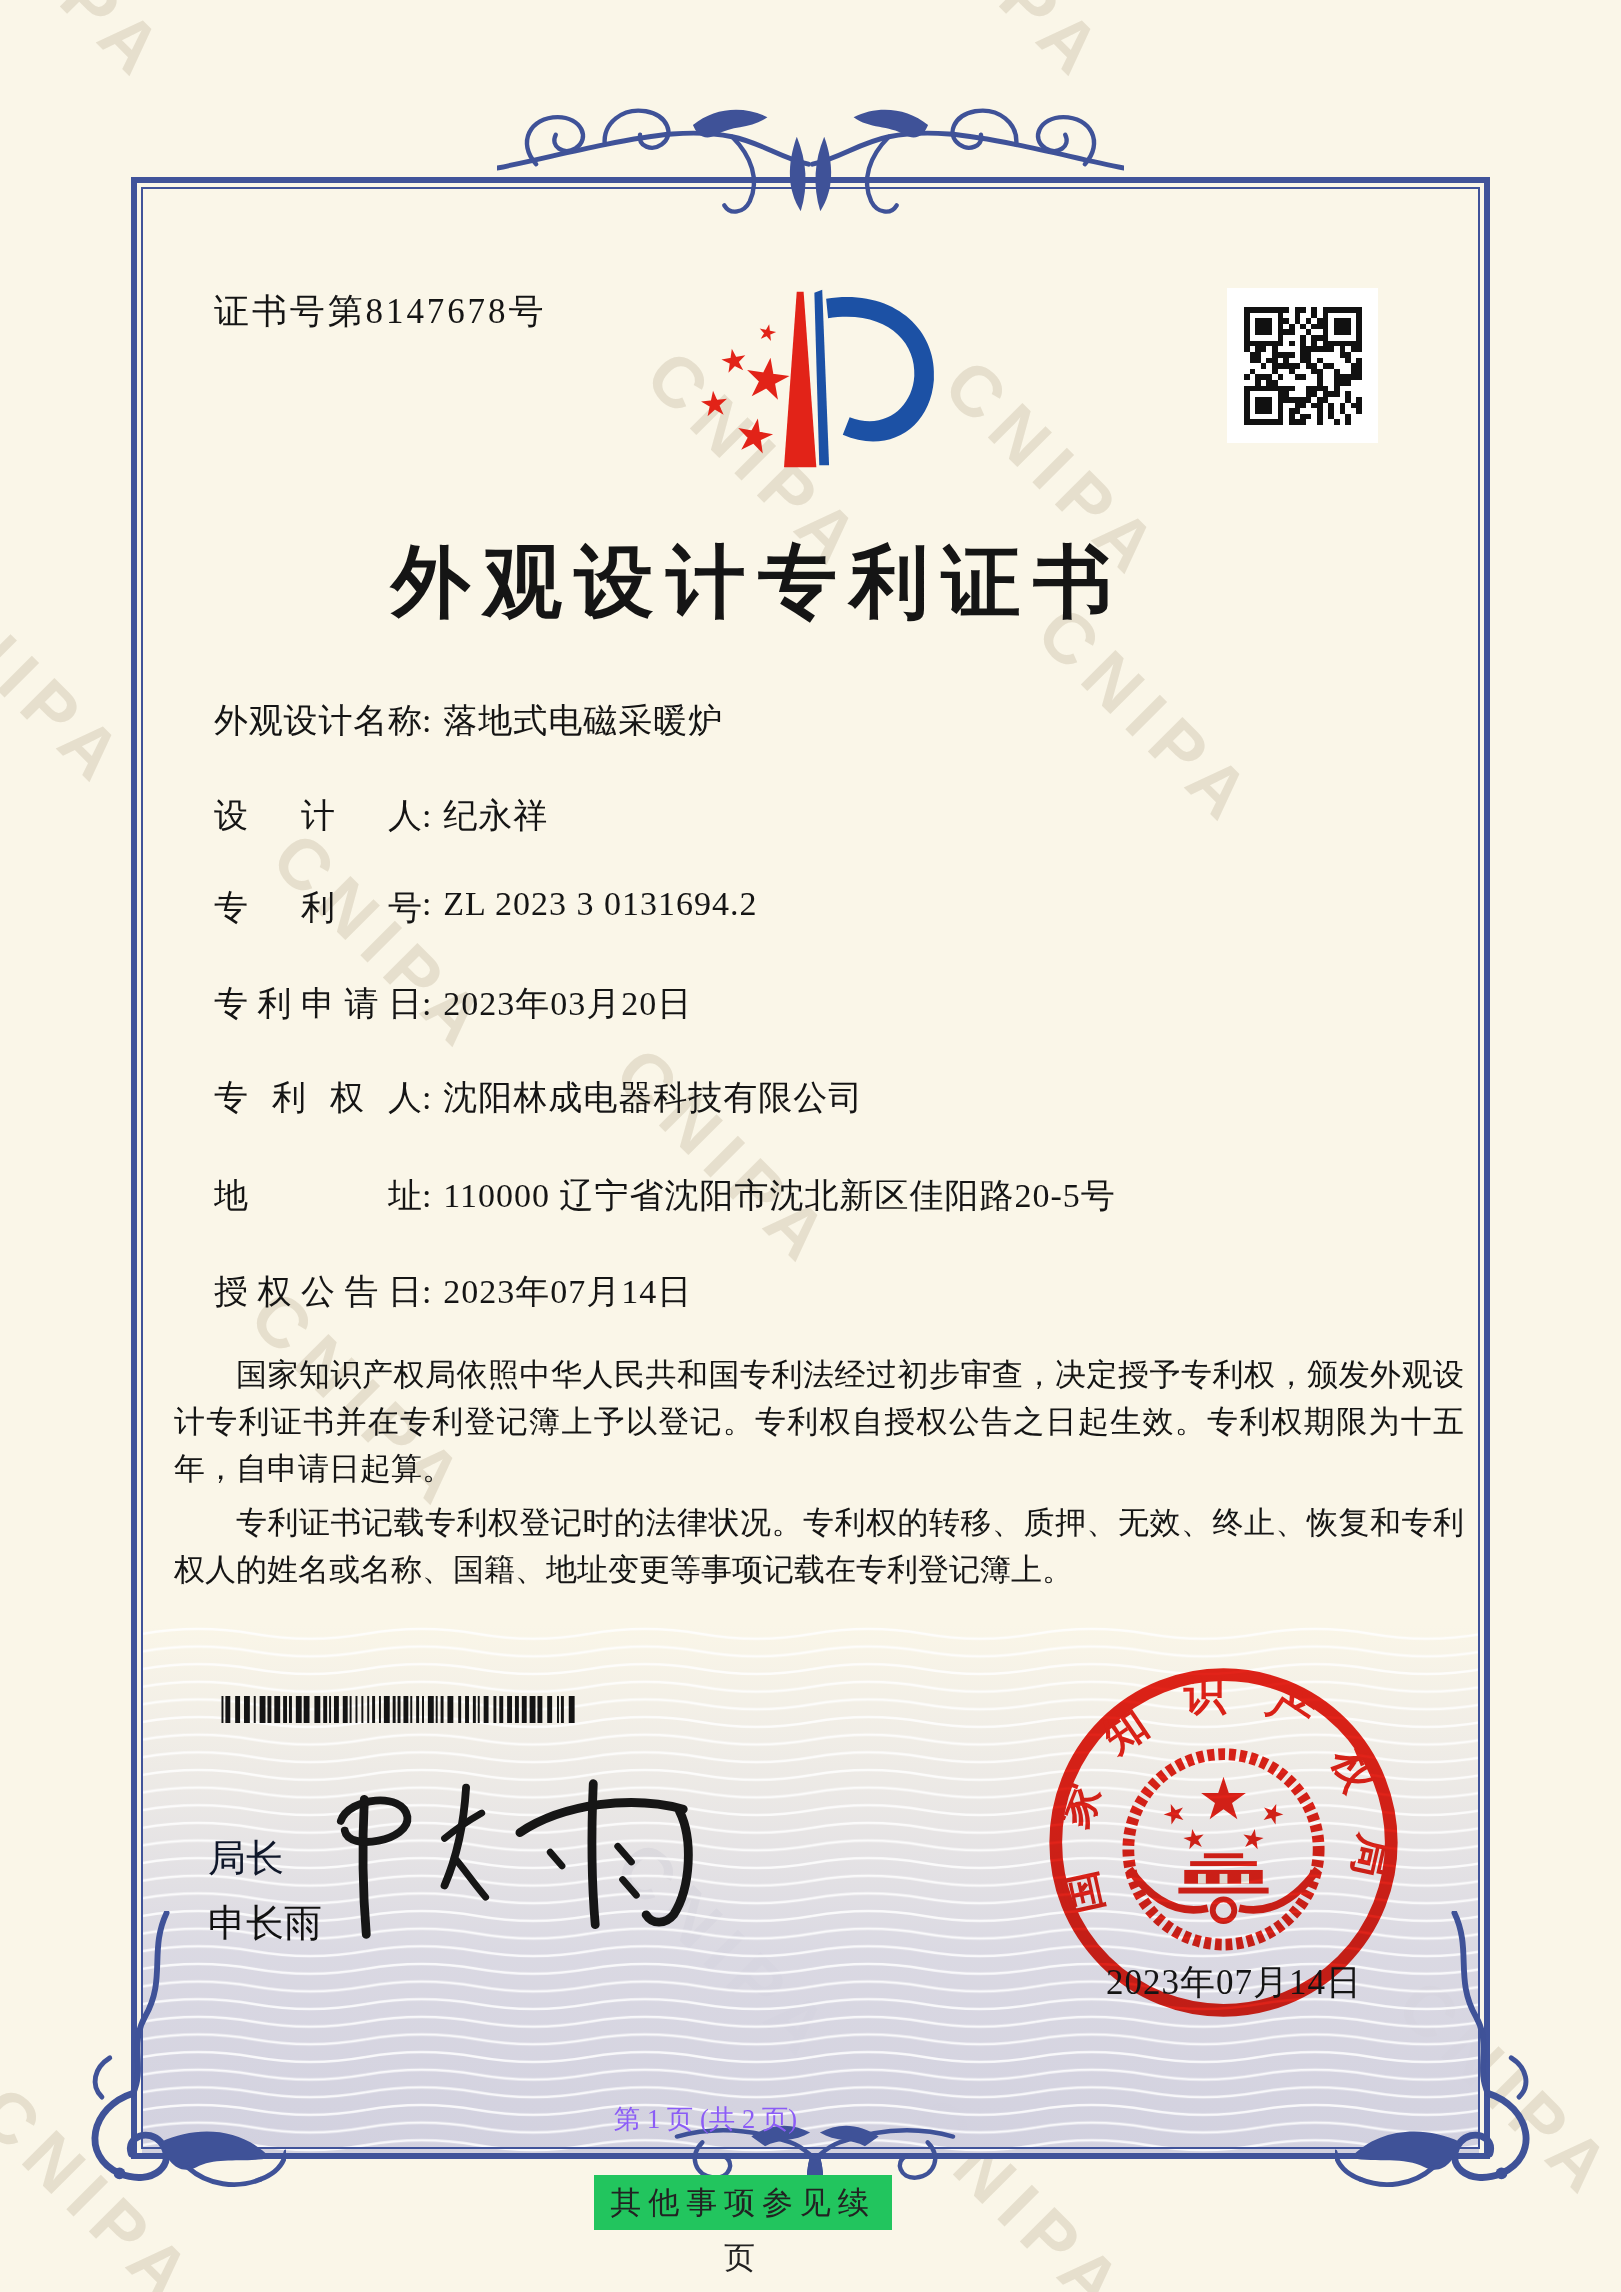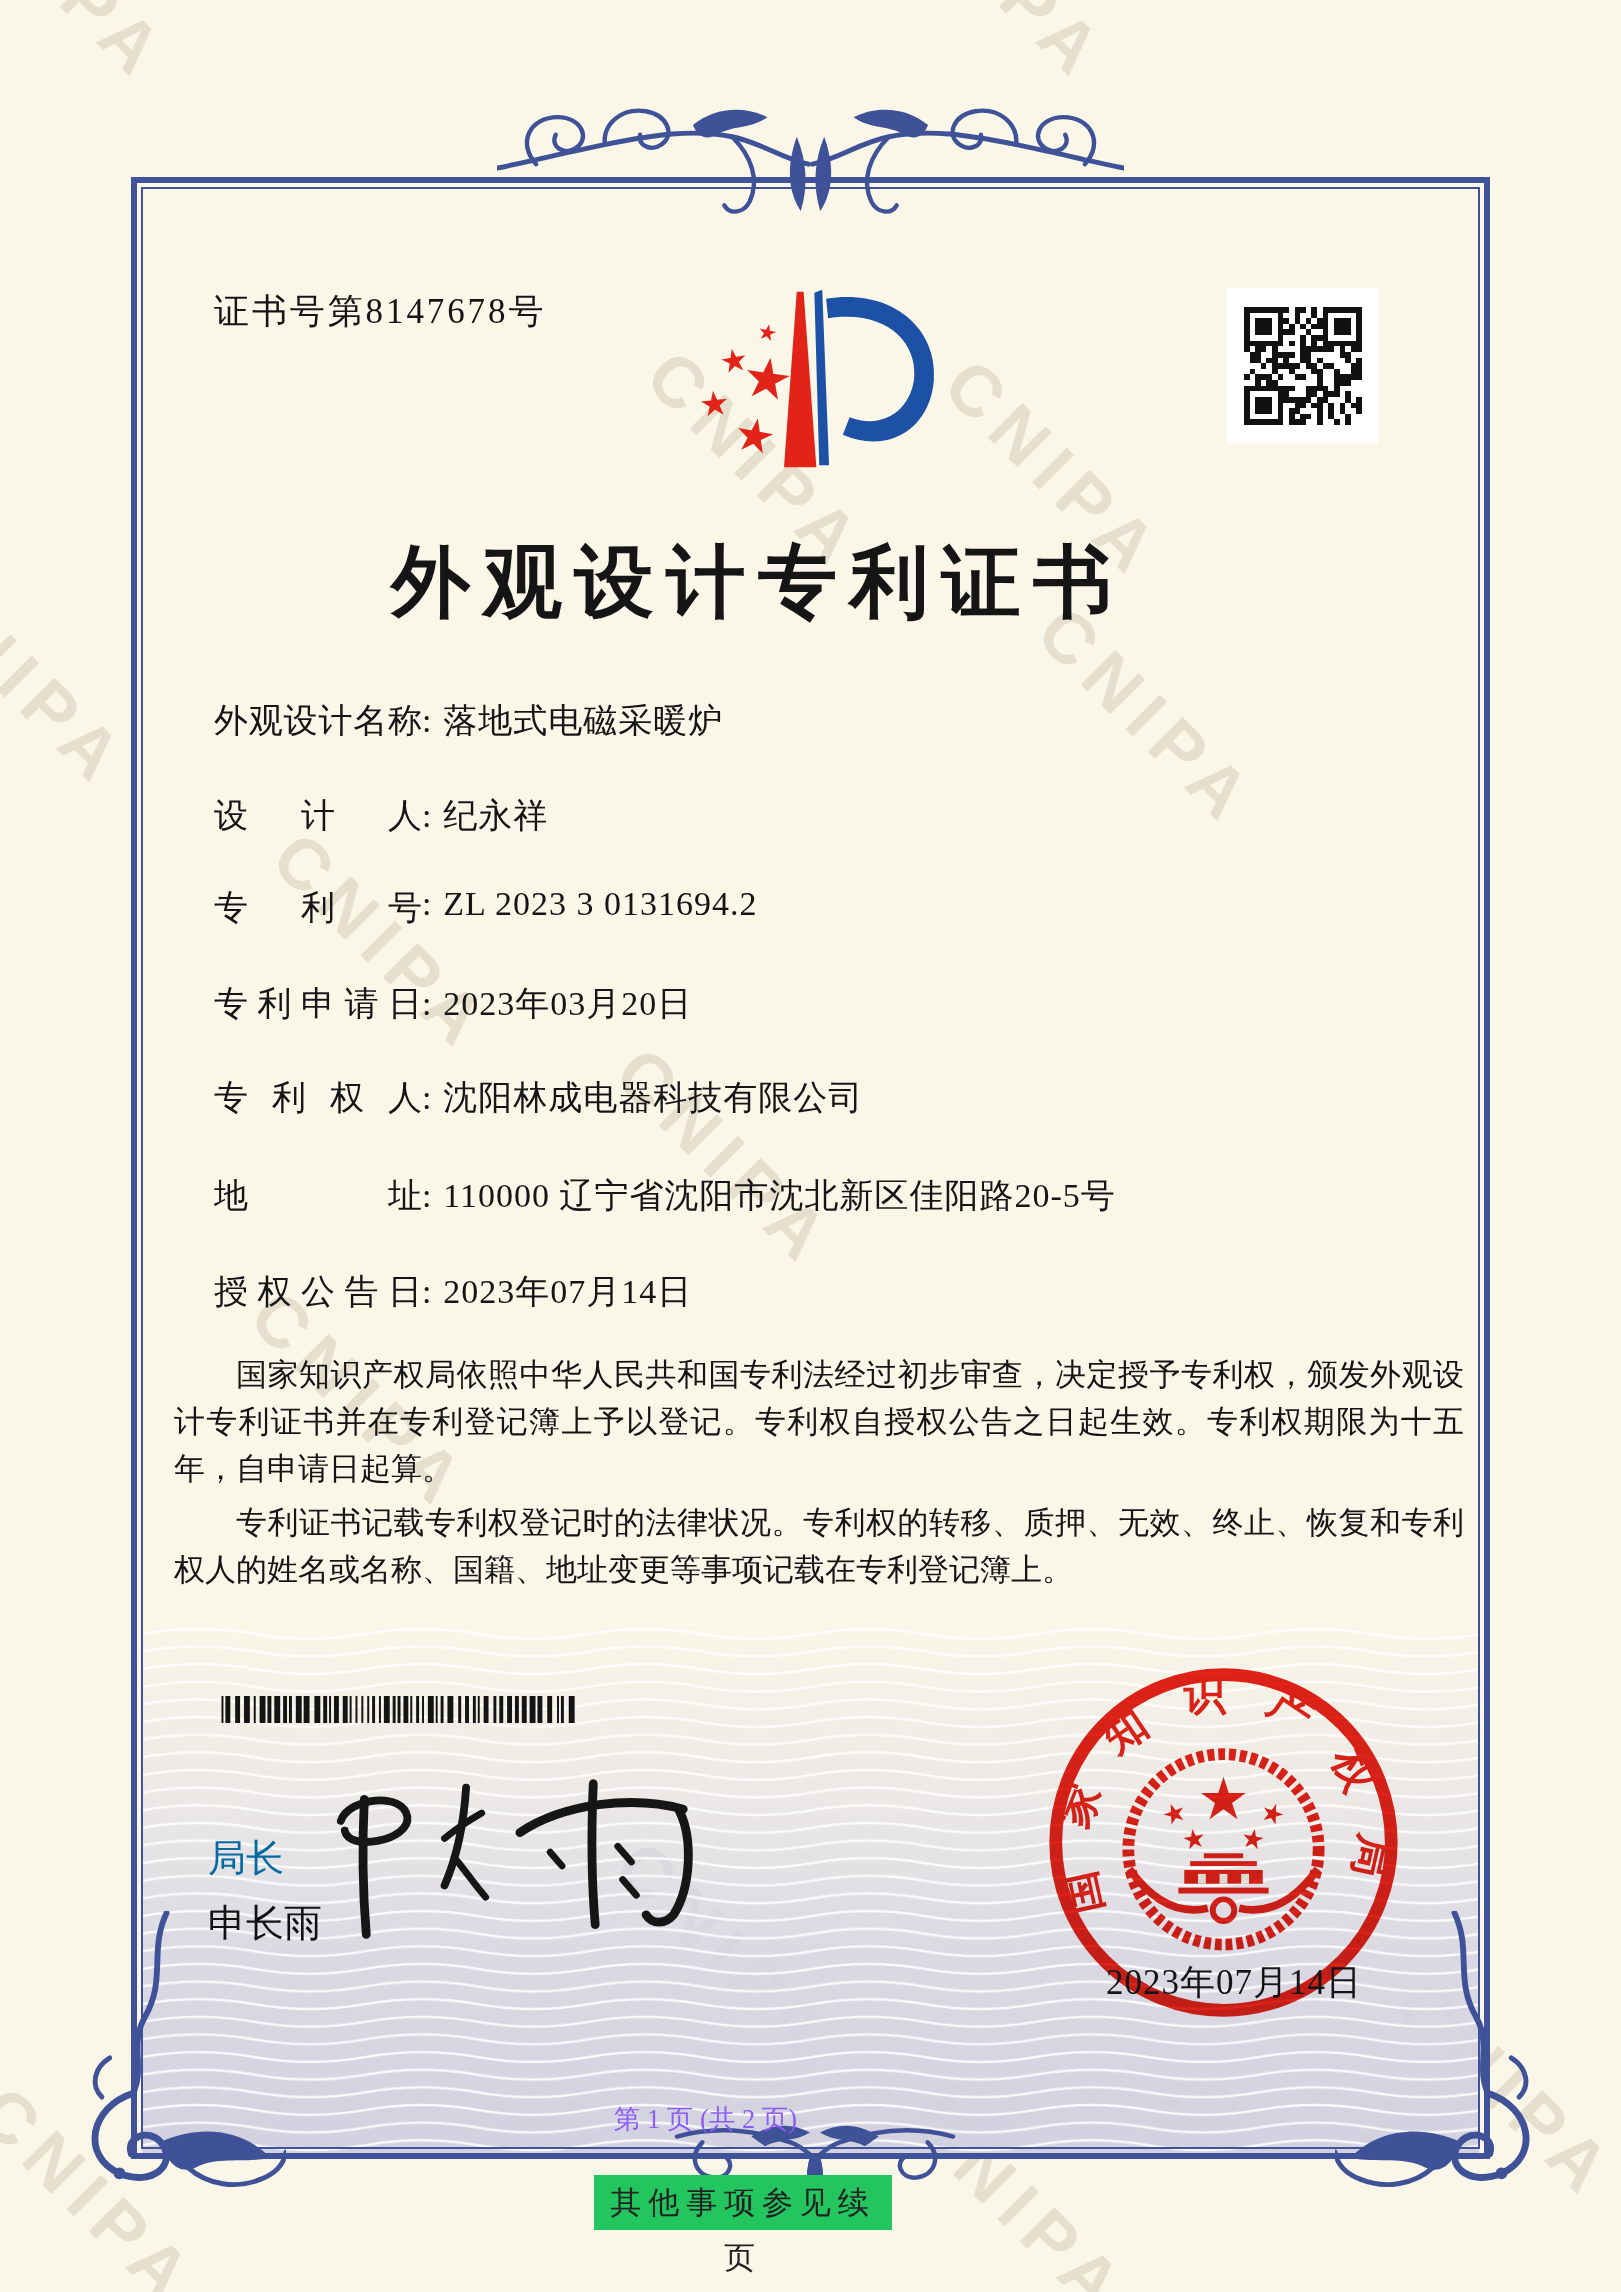--- a/index.html
+++ b/index.html
@@ -39,21 +39,21 @@
   .paras p{margin:0 0 6.9px 0;text-indent:2em;}
 
   .qrbox{position:absolute;left:1227px;top:288px;width:151px;height:155px;background:#fff;}
   .qrbox svg{position:absolute;left:16.7px;top:18.6px;}
 
   .logo{position:absolute;left:676px;top:282px;}
 
   .barcode{position:absolute;left:221px;top:1696px;}
 
   .post{position:absolute;left:208px;top:1833px;font-size:38px;
-        font-family:Liberation Mono, monospace;font-weight:500;color:#0369a1;}
+        font-family:Liberation Mono, monospace;font-weight:500;color:#0f172a;}
   .pname{position:absolute;left:208px;top:1898px;font-size:38px;
         font-family:"Liberation Sans","DejaVu Sans",sans-serif;font-weight:500;color:#111;}
   .sig{position:absolute;left:319px;top:1770px;}
 
   .seal{position:absolute;left:1042px;top:1661px;mix-blend-mode:multiply;opacity:.95;}
   .sealdate{position:absolute;left:1106px;top:1959px;font-size:35px;color:#141414;letter-spacing:1px;}
 
   .pageinfo{position:absolute;left:529px;top:2101px;width:353px;text-align:center;font-size:26.5px;color:#8b5cf6;}
   .contnote{position:absolute;left:594px;top:2175px;width:298px;height:55px;background:#22c55e;
             text-align:center;line-height:55px;font-size:31px;letter-spacing:6.9px;color:#222;}

